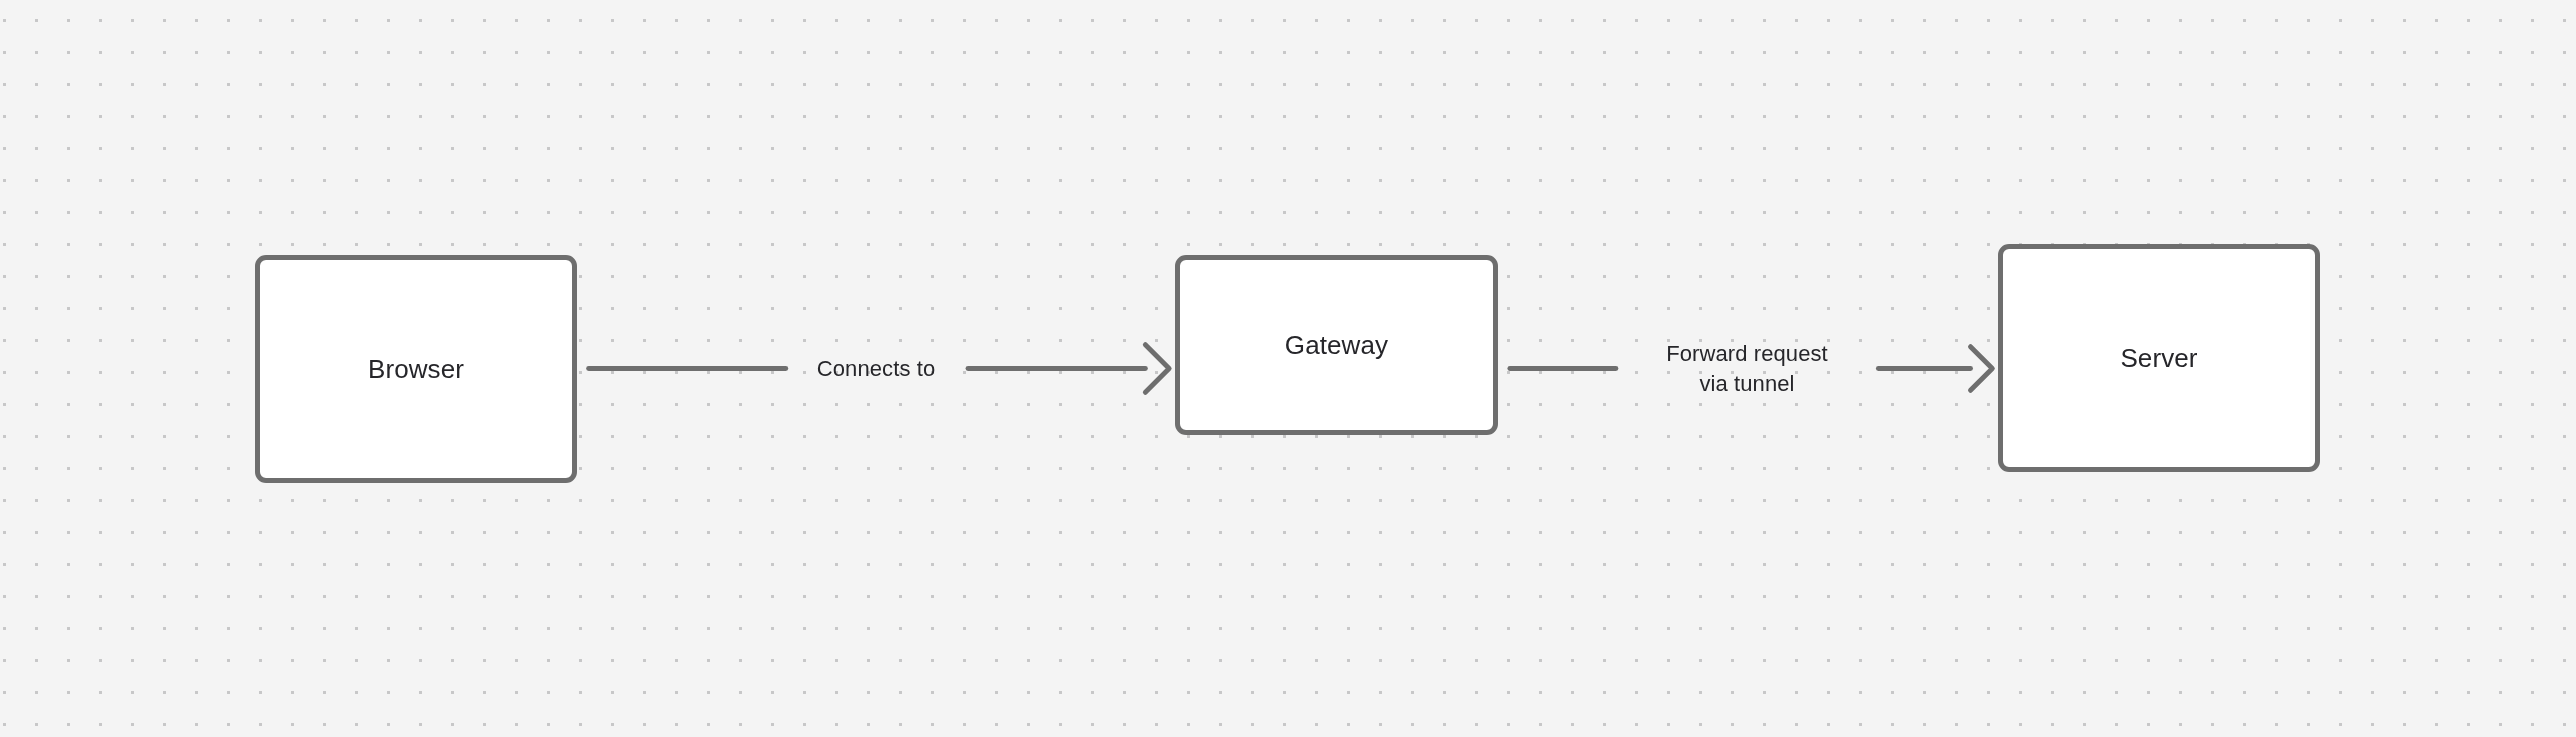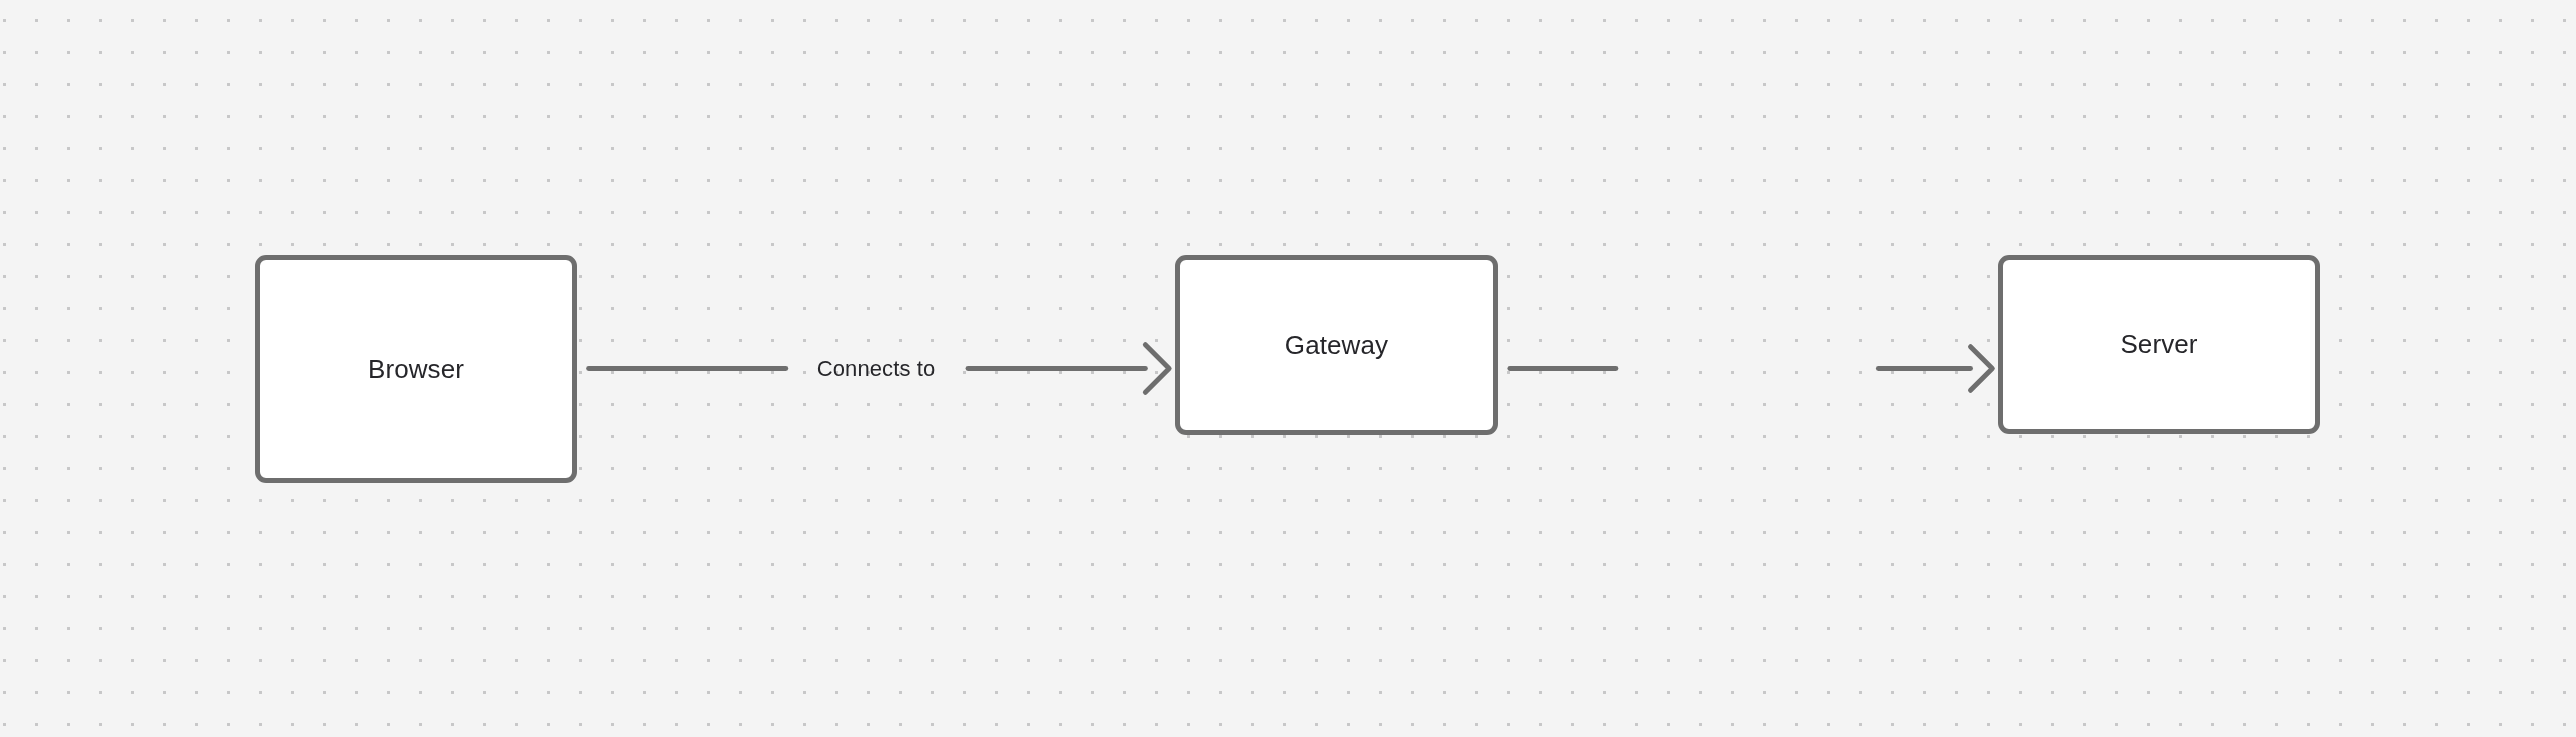--- a/index.html
+++ b/index.html
@@ -86,28 +86,30 @@
 
       <g>
         <line x1="1524" y1="372" x2="1631" y2="372" stroke="#6e6e6e" stroke-width="5" stroke-linecap="round"></line>
         <line x1="1896" y1="372" x2="1989" y2="372" stroke="#6e6e6e" stroke-width="5" stroke-linecap="round"></line>
         <polyline points="1989,350 2011,372 1989,394" fill="none" stroke="#6e6e6e" stroke-width="5" stroke-linecap="round" stroke-linejoin="round"></polyline>
       </g>
     </svg>
 
     <div class="edge-label" style="left:876px; top:369px;">Connects to</div>
 
+    <div class="edge-label" style="left:1747px; top:369px;">Forward request
+via tunnel</div>
 
     <div class="node" style="left:255px; top:255px; width:322px; height:228px;">
       <span class="node-label">Browser</span>
     </div>
 
     <div class="node" style="left:1175px; top:255px; width:323px; height:180px;">
       <span class="node-label">Gateway</span>
     </div>
 
-    <div class="node" style="left:1998px; top:255px; width:322px; height:179px;">
+    <div class="node" style="left:1998px; top:244px; width:322px; height:228px;">
       <span class="node-label">Server</span>
     </div>
 
   </div>
 </div>
 
 
 </body></html>

